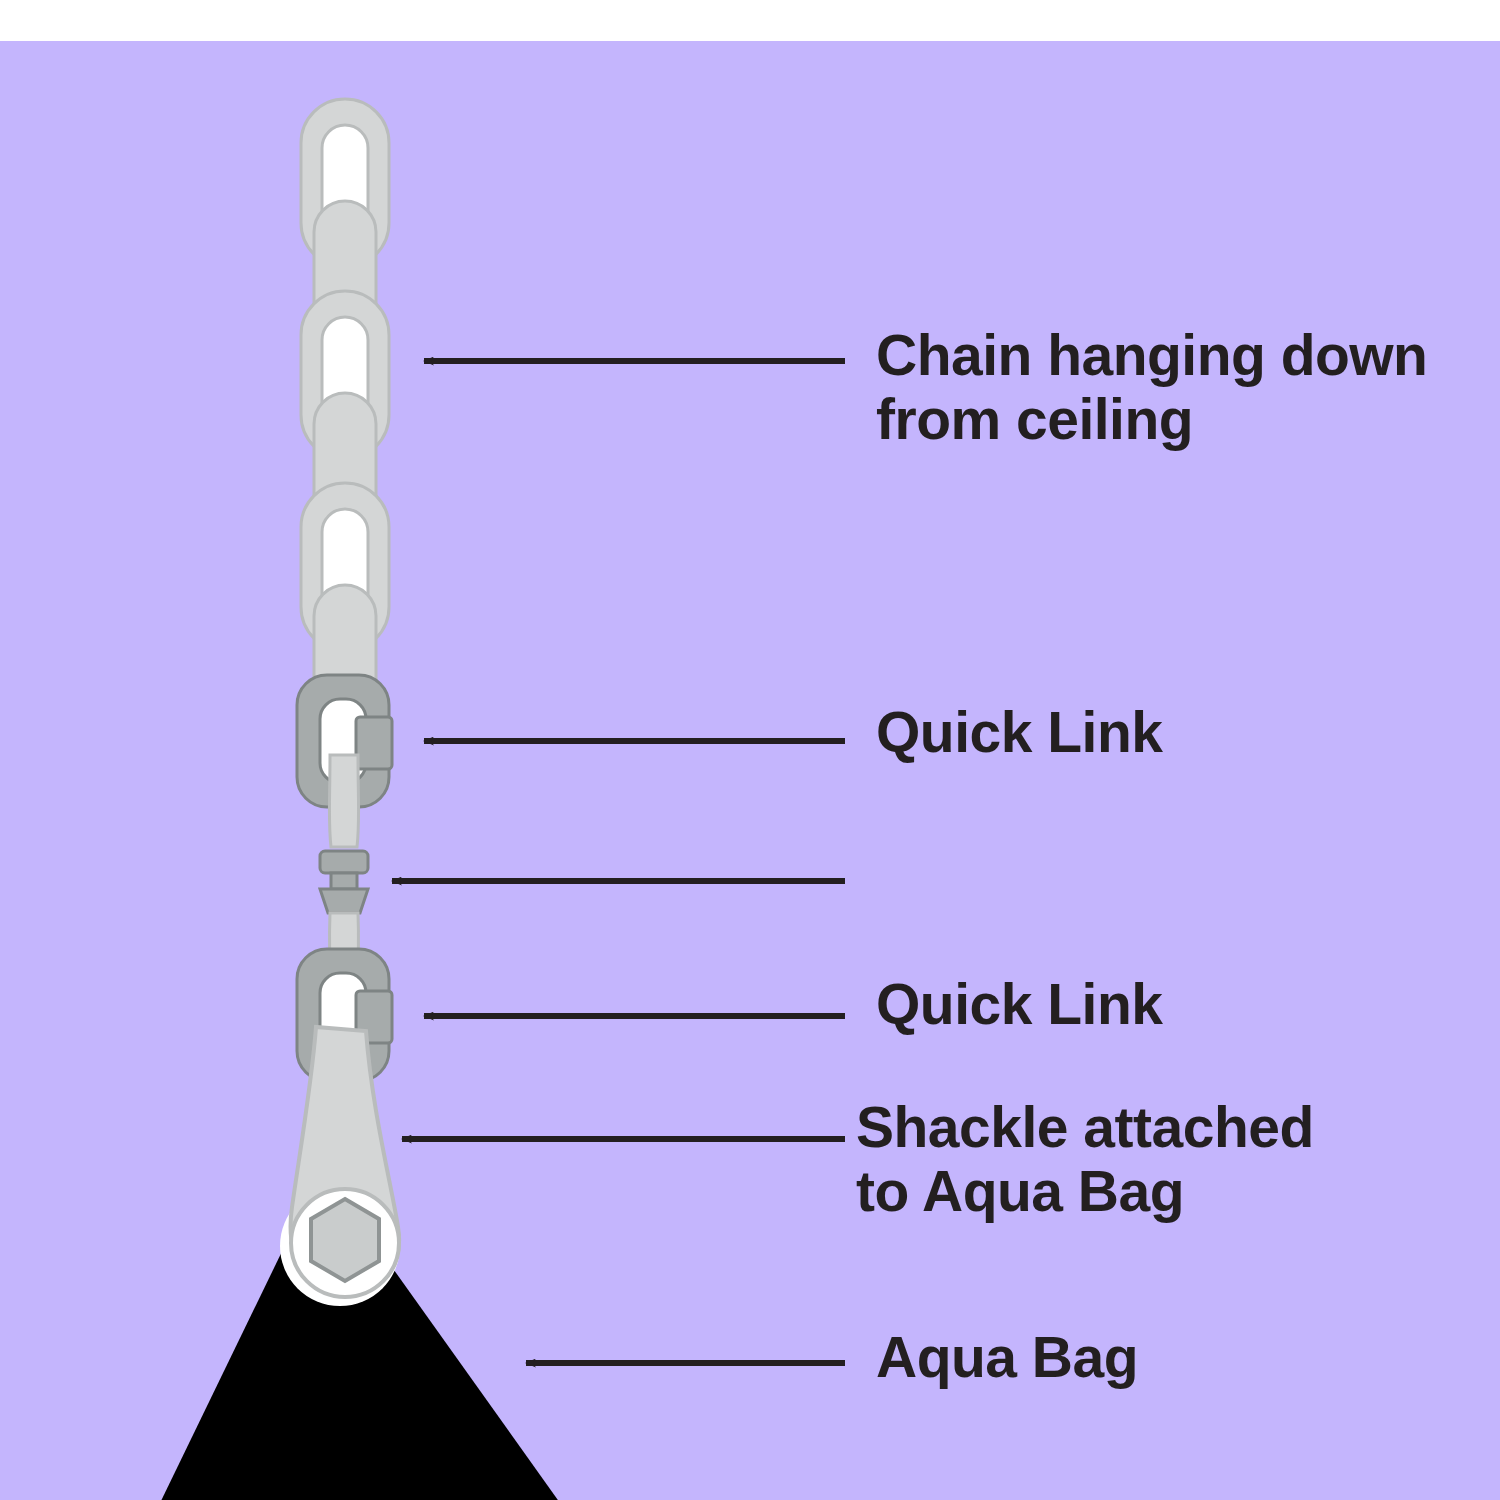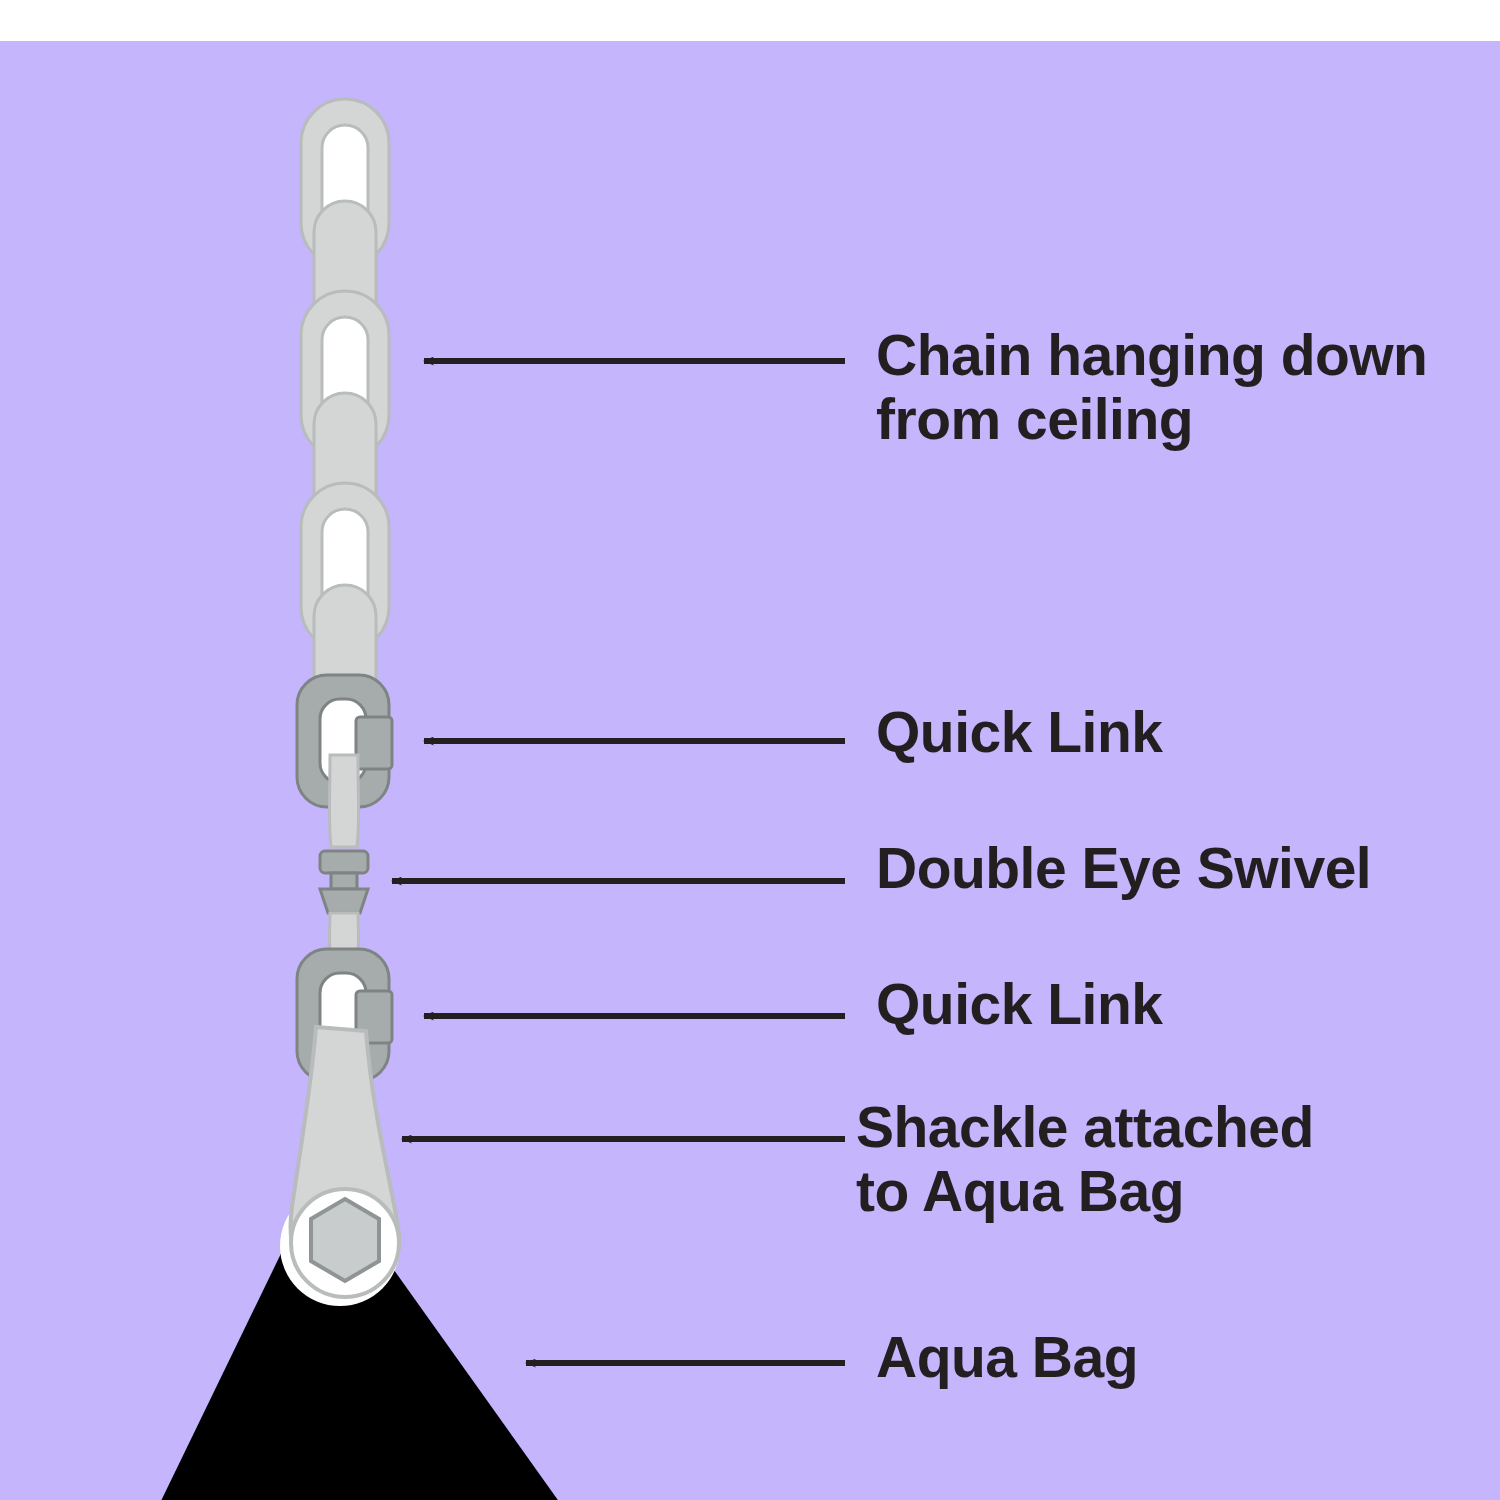--- a/index.html
+++ b/index.html
@@ -124,19 +124,18 @@
       <line x1="845" y1="840" x2="392" y2="840" marker-end="url(#arrowhead)"></line>
       <line x1="845" y1="975" x2="424" y2="975" marker-end="url(#arrowhead)"></line>
       <line x1="845" y1="1098" x2="402" y2="1098" marker-end="url(#arrowhead)"></line>
       <line x1="845" y1="1322" x2="526" y2="1322" marker-end="url(#arrowhead)"></line>
     </g>
   </svg>
 
   <div class="callout" id="label-chain">Chain hanging down
 from ceiling</div>
   <div class="callout" id="label-ql1">Quick Link</div>
-  <div class="callout" id="label-swivel">Double Eye Swivel</div>
   <div class="callout" id="label-ql2">Quick Link</div>
   <div class="callout" id="label-shackle">Shackle attached
 to Aqua Bag</div>
   <div class="callout" id="label-bag">Aqua Bag</div>
 
 </div>
 
 </body></html>

